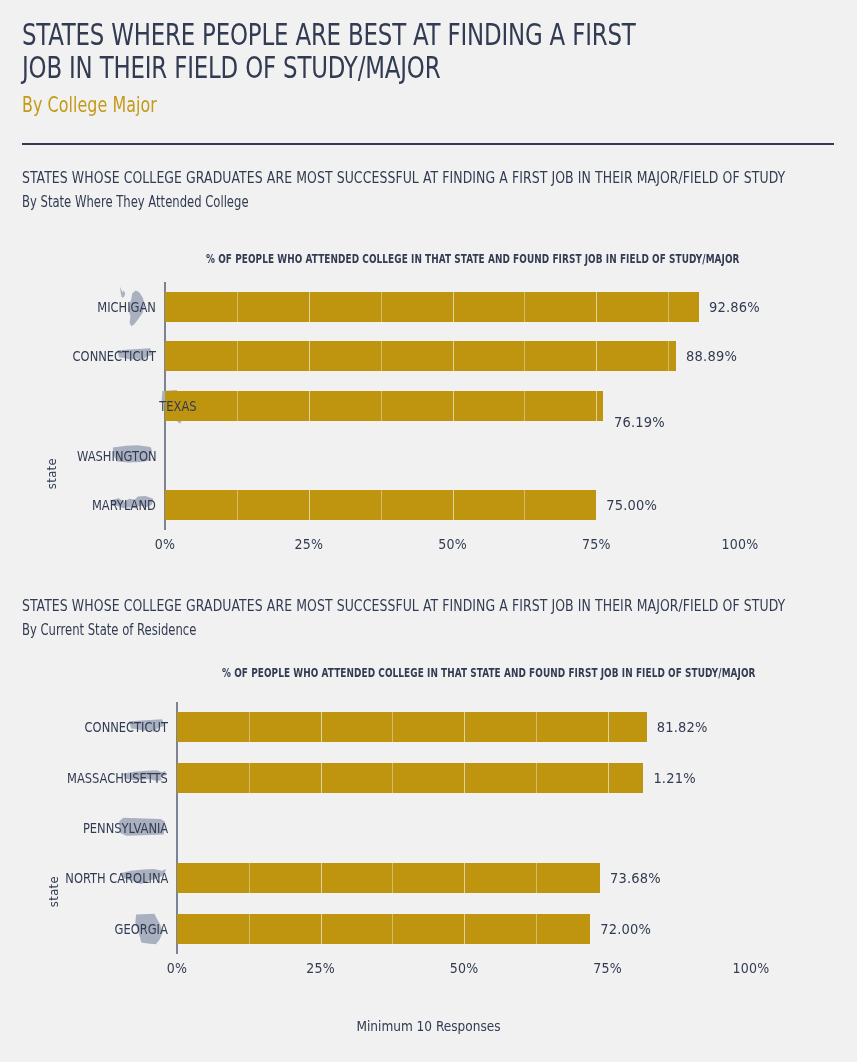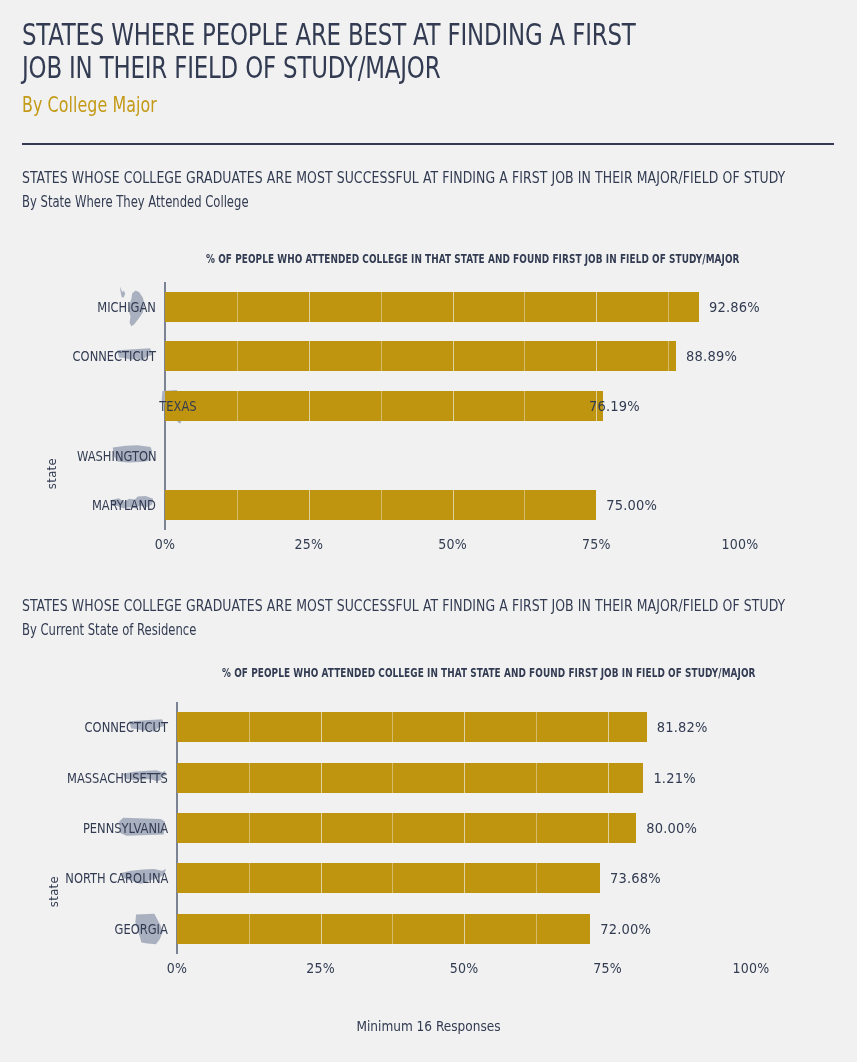--- a/index.html
+++ b/index.html
@@ -294,21 +294,21 @@
                 <div class="bar-gridline" style="left: 287.5px;"></div>
                 <div class="bar-gridline" style="left: 431.25px;"></div>
                 <div class="bar-gridline" style="left: 71.875px;"></div>
                 <div class="bar-gridline" style="left: 143.75px;"></div>
                 <div class="bar-gridline" style="left: 215.625px;"></div>
                 <div class="bar-gridline" style="left: 287.5px;"></div>
                 <div class="bar-gridline" style="left: 359.375px;"></div>
                 <div class="bar-gridline" style="left: 431.25px;"></div>
               </div>
             </div>
-            <div class="bar-value" style="left: 424px;">76.19%</div>
+            <div class="bar-value" style="left: 449px; margin-top: 16px;">76.19%</div>
           </div>
         </div>
         <div class="row" style="position: absolute; left: 0px; top: 148.8px; height: 49.6px; width: 857px;">
           <div class="cat-wrap" style="right: 699px; width: 200px;">
             <div class="state-shape">
               <svg width="46" height="30" viewBox="0 0 100 100" preserveAspectRatio="none">
                 <path d="M6 22 L34 16 L60 14 L88 20 L92 34 L86 52 L90 64 L68 70 L40 72 L16 68 L8 50 Z" fill="#a9b0bf"></path>
               </svg>
             </div>
             <div class="cat-label">WASHINGTON</div>
@@ -410,36 +410,20 @@
         </div>
         <div class="row" style="position: absolute; left: 0px; top: 100.8px; height: 50.4px; width: 857px;">
           <div class="cat-wrap" style="right: 687px; width: 200px;">
             <div class="state-shape">
               <svg width="52" height="32" viewBox="0 0 100 100" preserveAspectRatio="none">
                 <path d="M6 30 L14 18 L86 22 L94 30 L92 70 L20 74 L8 66 Z" fill="#a9b0bf"></path>
               </svg>
             </div>
             <div class="cat-label">PENNSYLVANIA</div>
           </div>
-          <div class="bar-track" style="left: 177px; width: 574px;">
-            <div class="bar" title="PENNSYLVANIA 80.00%" style="width: 459.2px; height: 30px; background: rgb(191, 149, 15);">
-              <div class="bar-gridlines">
-                <div class="bar-gridline" style="left: 143.5px;"></div>
-                <div class="bar-gridline" style="left: 287px;"></div>
-                <div class="bar-gridline" style="left: 430.5px;"></div>
-                <div class="bar-gridline" style="left: 71.75px;"></div>
-                <div class="bar-gridline" style="left: 143.5px;"></div>
-                <div class="bar-gridline" style="left: 215.25px;"></div>
-                <div class="bar-gridline" style="left: 287px;"></div>
-                <div class="bar-gridline" style="left: 358.75px;"></div>
-                <div class="bar-gridline" style="left: 430.5px;"></div>
-              </div>
-            </div>
-            <div class="bar-value" style="left: 469.2px;">80.00%</div>
-          </div>
         </div>
         <div class="row" style="position: absolute; left: 0px; top: 151.2px; height: 50.4px; width: 857px;">
           <div class="cat-wrap" style="right: 687px; width: 200px;">
             <div class="state-shape">
               <svg width="50" height="30" viewBox="0 0 100 100" preserveAspectRatio="none">
                 <path d="M4 34 L26 26 L50 22 L72 20 L88 26 L96 20 L92 40 L78 52 L62 58 L46 70 L32 62 L18 54 L8 48 Z" fill="#a9b0bf"></path>
               </svg>
             </div>
             <div class="cat-label">NORTH CAROLINA</div>
           </div>
@@ -485,15 +469,15 @@
       </div>
     <div class="xaxis" id="xaxis-1" style="left:0px; top:264px; width:857px; height:20px;">
         <div class="xtick" style="left: 177px;">0%</div>
         <div class="xtick" style="left: 320.5px;">25%</div>
         <div class="xtick" style="left: 464px;">50%</div>
         <div class="xtick" style="left: 607.5px;">75%</div>
         <div class="xtick" style="left: 751px;">100%</div>
       </div>
   </div>
 
-  <div class="footnote" style="left:0px; top:1018px;">Minimum 16 Responses</div>
+  <div class="footnote" style="left:0px; top:1018px;">Minimum 10 Responses</div>
 
 </div>
 
 </body></html>

